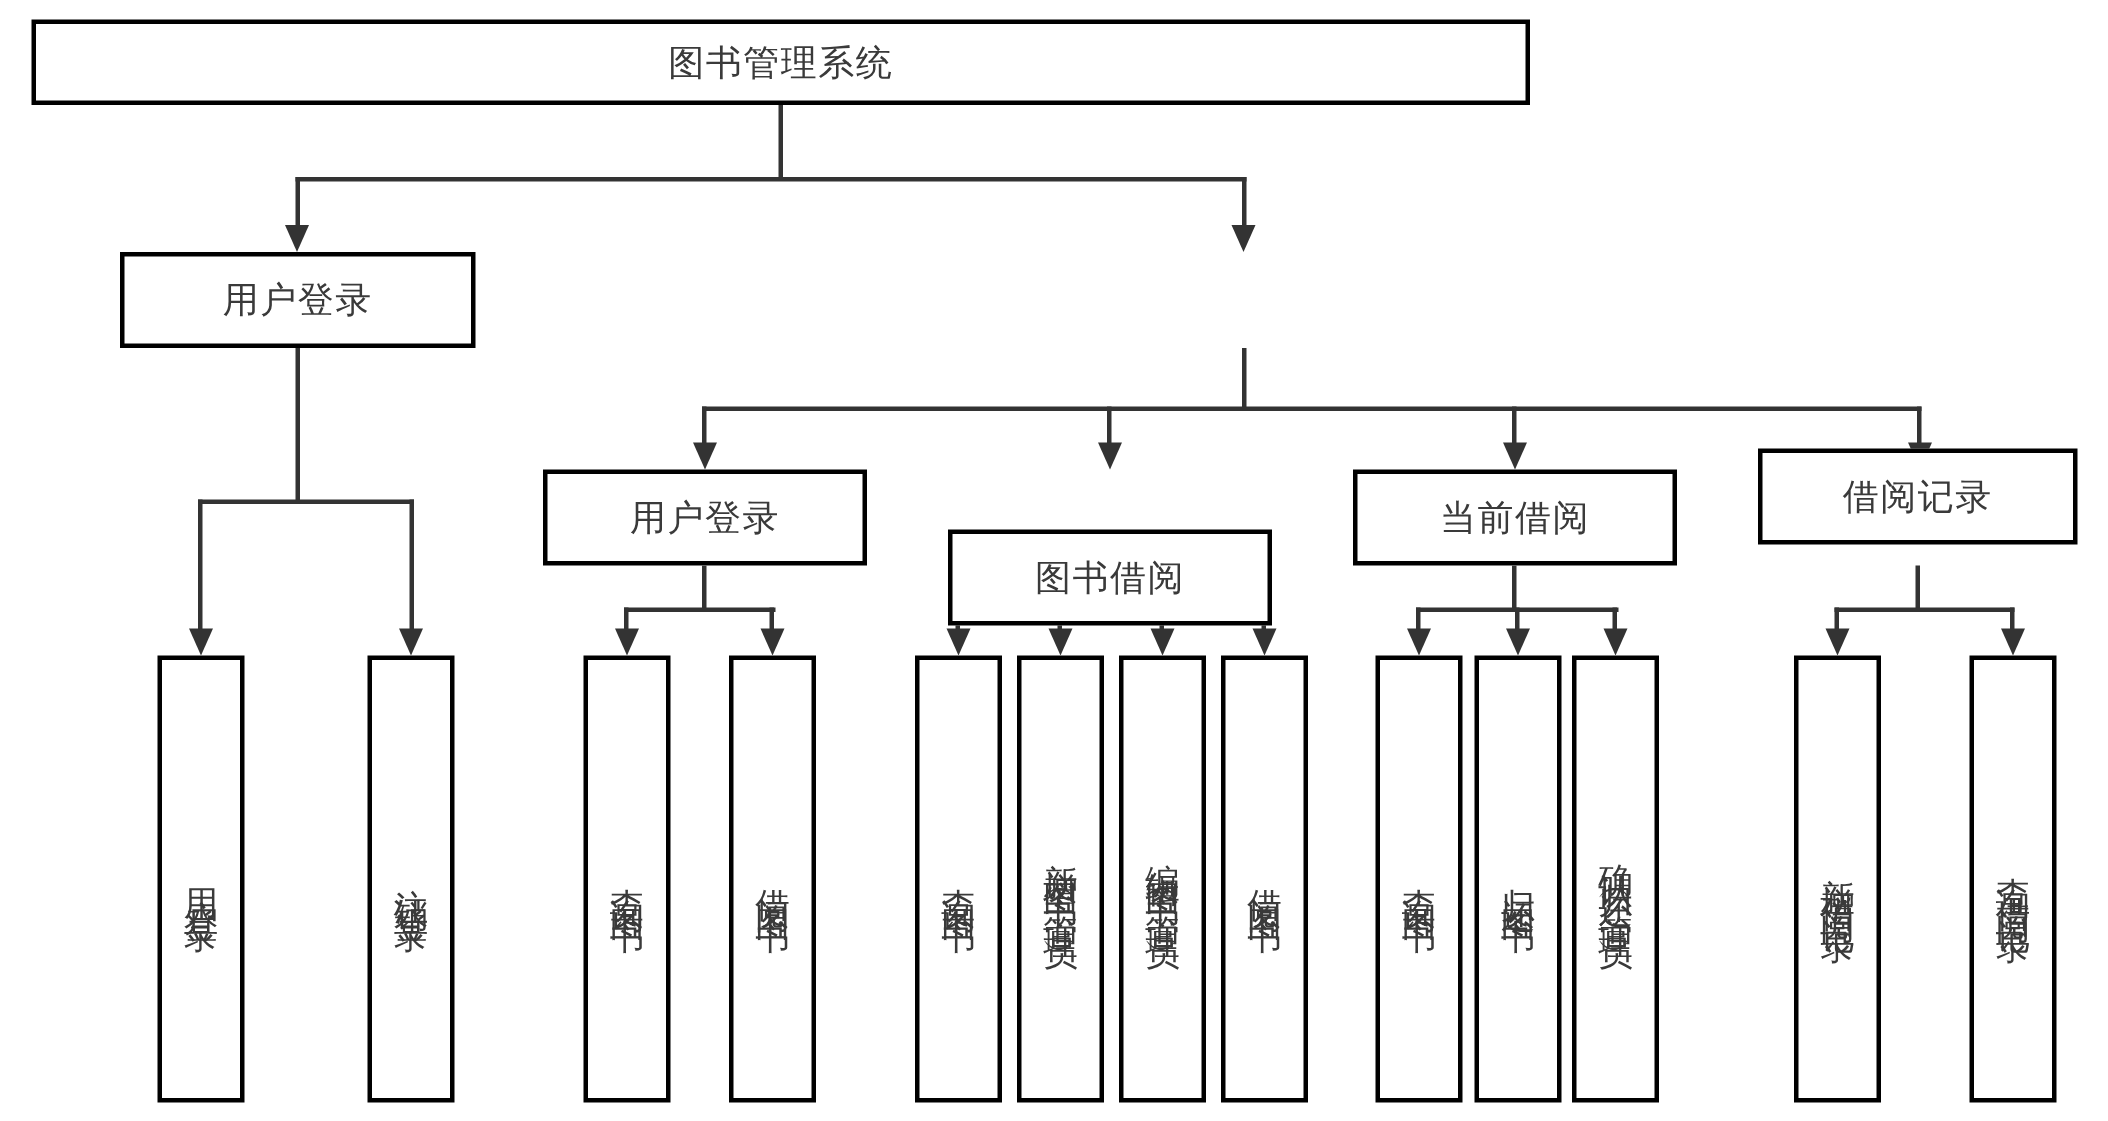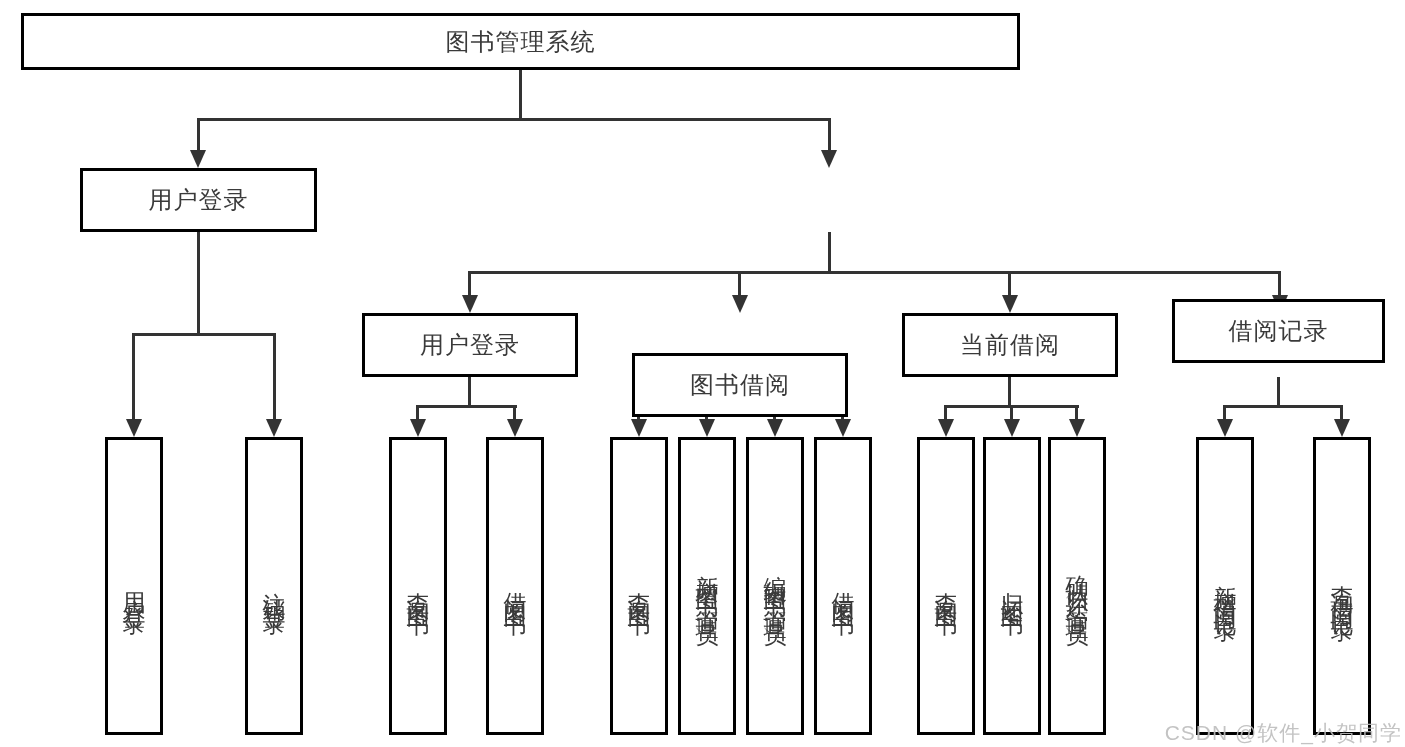--- a/index.html
+++ b/index.html
@@ -141,14 +141,13 @@
   <div class="box vbox" style="left:746px;top:437px;width:58px;height:298px;">编辑图书（管理员）</div>
   <div class="box vbox" style="left:814px;top:437px;width:58px;height:298px;">借阅图书</div>
 
   <div class="box vbox" style="left:917px;top:437px;width:58px;height:298px;">查询图书</div>
   <div class="box vbox" style="left:983px;top:437px;width:58px;height:298px;">归还图书</div>
   <div class="box vbox" style="left:1048px;top:437px;width:58px;height:298px;">确认归还（管理员）</div>
 
   <div class="box vbox" style="left:1196px;top:437px;width:58px;height:298px;">新增借阅记录</div>
   <div class="box vbox" style="left:1313px;top:437px;width:58px;height:298px;">查询借阅记录</div>
 
-  <div id="watermark">CSDN @软件_小贺同学</div>
 </div>
 
 </body></html>

